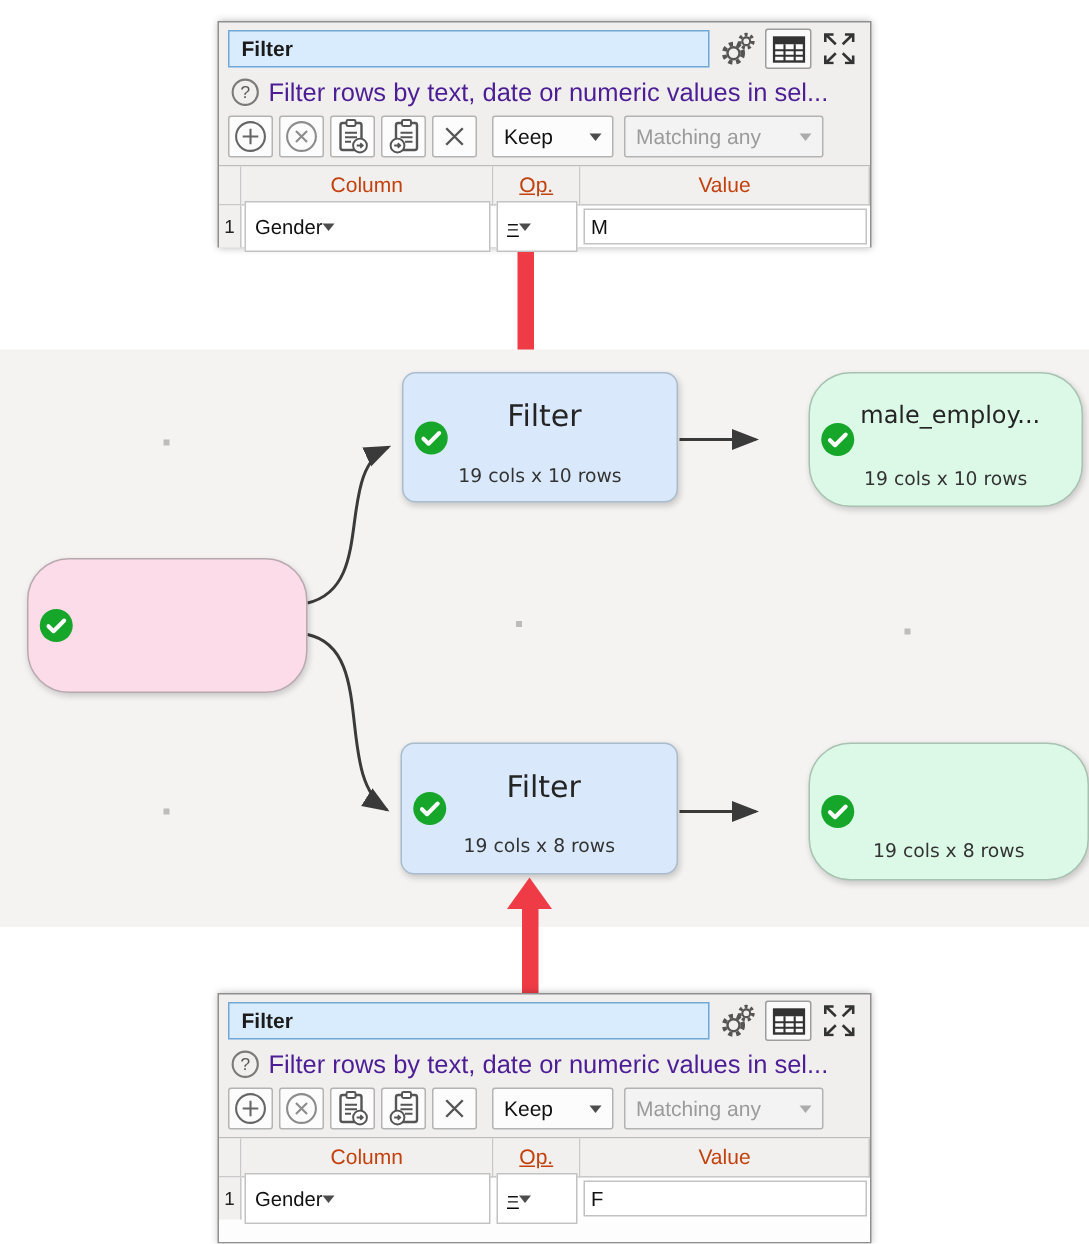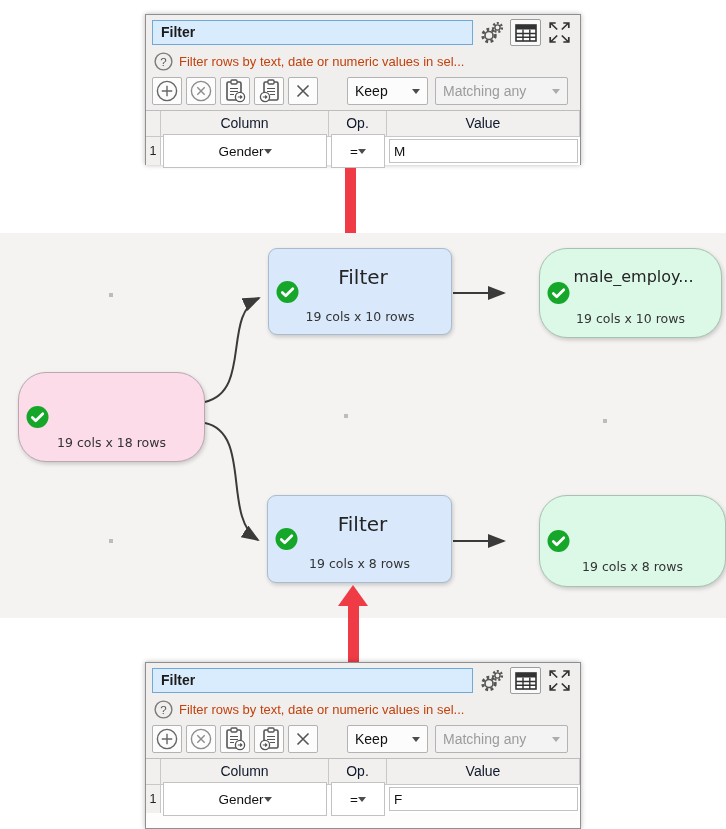--- a/index.html
+++ b/index.html
@@ -18,52 +18,52 @@
   .p-titlerow { display:flex; align-items:center; gap:3px; padding:4px 5px 3px 6px; height:34px; }
   .p-title {
     flex:1; height:25px; line-height:23px; background:var(--title-field-bg,#d9ecfd);
     border:1px solid var(--title-field-border,#70a8d8); padding:0 8px;
     font-size:14px; font-weight:bold; color:#1b1b1b;
   }
   .p-icon { width:31px; height:27px; display:flex; align-items:center; justify-content:center; background:transparent; border:none; cursor:pointer; }
   .p-icon.bordered { border:1px solid #9d9d9d; background:#fafafa; border-radius:2px; }
 
   .p-helprow { display:flex; align-items:center; gap:6px; padding:1px 6px 2px 7px; height:26px; }
-  .p-help-tx { font-size:13px; color:#c2410c; white-space:nowrap; overflow:hidden; }
+  .p-help-tx { font-size:17px; color:#4c1d95; white-space:nowrap; overflow:hidden; }
 
   .p-toolbar { display:flex; align-items:center; gap:4px; padding:2px 6px 5px 6px; height:35px; }
   .tb {
     width:30px; height:28px; border:1px solid #b3b3b3; border-radius:2px; background:#fcfcfc;
     display:flex; align-items:center; justify-content:center; cursor:pointer; padding:0;
   }
   .dd {
     height:28px; border:1px solid #b3b3b3; border-radius:2px; background:#fcfcfc;
     display:flex; align-items:center; justify-content:space-between; padding:0 7px;
     font-size:14px; color:#111; cursor:pointer;
   }
-  .dd.keep { width:81px; margin-left:25px; }
+  .dd.keep { width:81px; margin-left:6px; }
   .dd.matching { width:133px; margin-left:3px; color:#9b9b9b; background:#f3f3f3; }
   .tri { width:0; height:0; border-left:4.5px solid transparent; border-right:4.5px solid transparent; border-top:5px solid #4c4c4c; }
   .tri.dis { border-top-color:#ababab; }
 
   .p-table { background:#fff; border-top:1px solid #bdbdbd; }
   .hrow, .drow { display:flex; }
   .hrow .c {
     background:#f1f0ef; border-right:1px solid #c8c8c8; border-bottom:1px solid #c8c8c8;
-    font-size:14px; color:#0f172a; text-align:center; height:26px; line-height:25px;
+    font-size:14px; color:#c2410c; text-align:center; height:26px; line-height:25px;
   }
   .drow .c { height:28px; display:flex; align-items:center; }
   .c.num { width:15px; flex:none; }
   .drow .c.num { background:#f1f0ef; border-right:1px solid #c8c8c8; font-size:12.5px; color:#222; justify-content:center; }
   .c.colw { width:168px; flex:none; }
-  .c.opw { width:58px; flex:none; }
+  .c.opw { width:58px; flex:none;text-decoration:underline; }
   .c.valw { flex:1; }
   .combo {
     flex:1; height:24px; margin:17px 2px; border:1px solid #c2c2c2; background:#fff;
-    display:flex; align-items:center; justify-content:center; padding:16px 6px;
+    display:flex; align-items:center; justify-content:flex-start; padding:16px 6px;
     font-size:13.5px; color:#111; cursor:pointer;
   }
   .vinput {
     flex:1; height:24px; margin:1px 2px; border:1px solid #c2c2c2; background:#fff;
     font-size:13.5px; color:#111; padding:0 4px; font-family:"Liberation Sans", sans-serif; outline:none;
   }
   .p-extra { height:16px; background:#fdfdfd; }
 
   
   .canvas {
@@ -228,21 +228,20 @@
     </g>
   </svg>
 
   <div class="node src" style="left:18px; top:139px; width:187px; height:90px;">
     <span class="badge">
       <svg viewBox="0 0 23 23" width="23" height="23">
           <circle cx="11.5" cy="11.5" r="11" fill="#16a62a"></circle>
           <path d="M6.3 12 l3.4 3.3 L16.8 8.2" stroke="#fff" stroke-width="2.7" fill="none" stroke-linecap="round" stroke-linejoin="round"></path>
         </svg>
     </span>
-    <div class="n-stats">19 cols x 18 rows</div>
   </div>
 
   <div class="node xform" style="left:268px; top:15px; width:184px; height:87px;">
     <span class="badge">
       <svg viewBox="0 0 23 23" width="23" height="23">
           <circle cx="11.5" cy="11.5" r="11" fill="#16a62a"></circle>
           <path d="M6.3 12 l3.4 3.3 L16.8 8.2" stroke="#fff" stroke-width="2.7" fill="none" stroke-linecap="round" stroke-linejoin="round"></path>
         </svg>
     </span>
     <div class="n-title">Filter</div>

